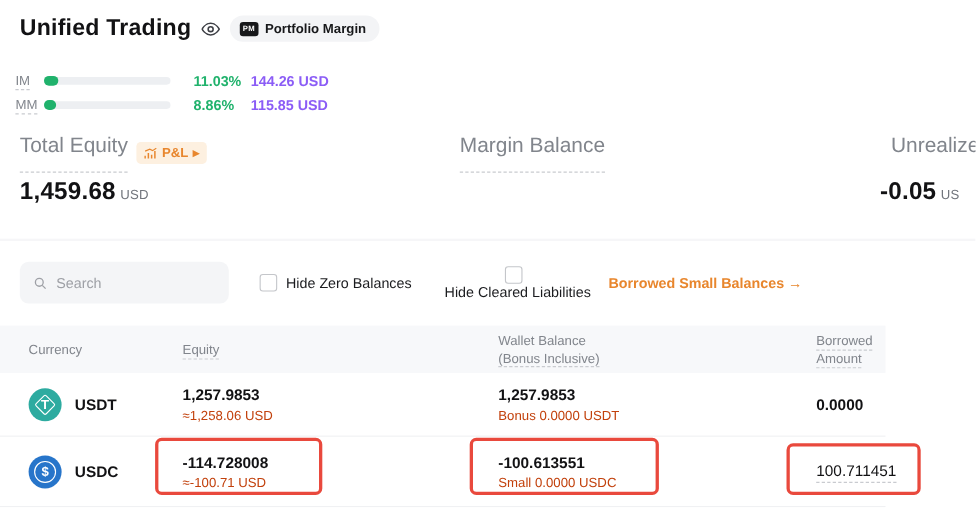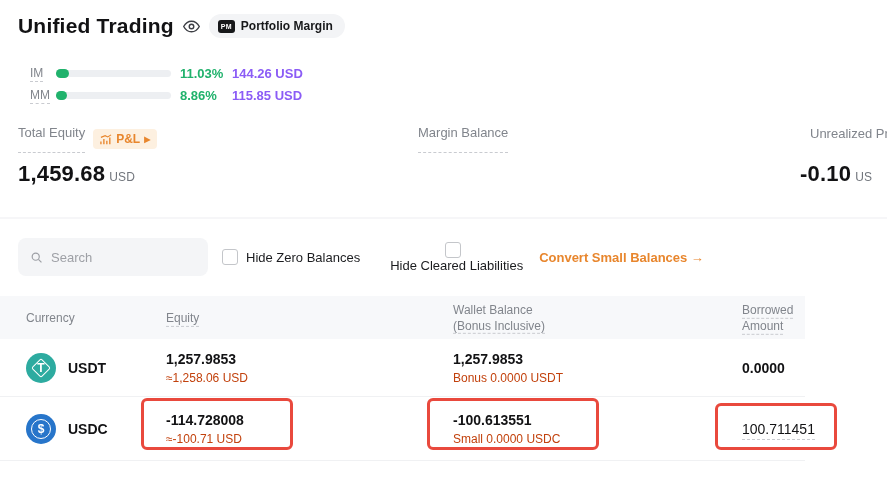--- a/index.html
+++ b/index.html
@@ -18,34 +18,34 @@
     border-radius:14px; padding:5px 12px 5px 9px; font-size:12px; font-weight:700; color:#17181a;
     cursor:pointer;
   }
   .pm-ic {
     width:17px; height:13px; background:#17181a; border-radius:3px;
     color:#fff; font-size:7px; font-weight:700; display:flex; align-items:center; justify-content:center;
     letter-spacing:.3px;
   }
 
   
-  .ratios { position:absolute; left:30px; top:62px; }
+  .ratios { position:absolute; left:14px; top:62px; }
   .ratio-row { display:flex; align-items:center; height:22px; }
   .ratio-label { width:24px; font-size:12px; color:#81858c; }
   .ratio-label span { border-bottom:1px dashed #c9cbd0; padding-bottom:1px; }
   .track { position:relative; width:115px; height:7px; background:#edeff2; border-radius:4px; margin-left:2px; }
   .fill { position:absolute; left:0; top:-1px; height:9px; min-width:11px; background:#20b26c; border-radius:5px; }
-  .ratio-pct { margin-left:9px; font-size:13px; font-weight:700; color:#20b26c; min-width:46px; }
+  .ratio-pct { margin-left:21px; font-size:13px; font-weight:700; color:#20b26c; min-width:46px; }
   .ratio-val { margin-left:6px; font-size:13px; font-weight:700; color:#8b5cf6; }
 
   
   .card { position:absolute; top:128px; }
   .card.c0 { left:18px; } .card.c1 { left:418px; } .card.c2 { left:800px; width:200px; }
   .card-label-row { display:flex; align-items:center; gap:8px; height:22px; }
-  .card-label { font-size:13px; color:#81858c; border-bottom:1px dashed #c9cbd0; padding-bottom:12px; }
+  .card-label { font-size:19px; color:#81858c; border-bottom:1px dashed #c9cbd0; padding-bottom:12px; }
   .card.c2 .card-label { border-bottom:none; margin-left:10px; }
   .pnl-badge {
     display:flex; align-items:center; gap:4px; background:#fdf0e0; color:#e8862d;
     font-size:12px; font-weight:700; border-radius:4px; padding:3px 7px; cursor:pointer;
   }
   .pnl-badge .arr { font-size:8px; }
   .card-value { margin-top:11px; font-size:22px; font-weight:700; color:#121214; letter-spacing:.2px; }
   .card-unit { font-size:12px; font-weight:400; color:#71757c; margin-left:4px; }
 
   .section-divider { position:absolute; left:0; top:217px; width:887px; height:2px; background:#f6f6f8; }
@@ -54,21 +54,21 @@
   .filters { position:absolute; left:18px; top:238px; display:flex; align-items:center; height:38px;justify-content:space-between; }
   .search {
     display:flex; align-items:center; gap:8px; width:190px; height:38px;
     background:#f4f5f7; border-radius:8px; padding:0 12px;
   }
   .search input {
     border:none; outline:none; background:transparent; width:100%;
     font-size:13px; color:#121214; font-family:"Liberation Sans", sans-serif;
   }
   .search input::placeholder { color:#9ea0a6; }
-  .chk-group { display:flex; align-items:center; margin-left:14px; }
+  .chk-group { display:flex; align-items:center; margin-left:28px; }
   .chk-group.g2 { margin-left:22px;flex-direction:column; }
   .chk-group input[type=checkbox] {
     appearance:none; width:16px; height:16px; border:1.5px solid #c4c6ca; border-radius:3px;
     background:#fff; cursor:pointer;
   }
   .chk-group label { font-size:13px; color:#1b1c1f; margin-left:8px; cursor:pointer; white-space:nowrap; }
   .convert-link { margin-left:16px; font-size:13px; font-weight:700; color:#e8862d; cursor:pointer; white-space:nowrap; }
 
   
   .tbl { position:absolute; left:0; top:296px; width:805px; }
@@ -160,42 +160,42 @@
   <div class="card c1">
     <div class="card-label-row">
       <span class="card-label">Margin Balance</span>
     </div>
   </div>
 
   <div class="card c2">
     <div class="card-label-row">
       <span class="card-label">Unrealized Pr</span>
     </div>
-    <div class="card-value"><span>-0.10</span><span class="card-unit">US</span></div>
+    <div class="card-value"><span>-0.05</span><span class="card-unit">US</span></div>
   </div>
 
   <div class="section-divider"></div>
 
   <div class="filters">
     <div class="search">
       <svg width="15" height="15" viewBox="0 0 24 24" fill="none" stroke="#9ea0a6" stroke-width="2.2">
         <circle cx="10.5" cy="10.5" r="6.5"></circle>
           <path d="M15.5 15.5 L21 21"></path>
       </svg>
       <input type="text" placeholder="Search" style="">
     </div>
     <div class="chk-group">
       <input type="checkbox" id="chk1" style="">
       <label for="chk1">Hide Zero Balances</label>
     </div>
     <div class="chk-group g2">
       <input type="checkbox" id="chk2" style="">
       <label for="chk2">Hide Cleared Liabilities</label>
     </div>
-    <span class="convert-link">Convert Small Balances →</span>
+    <span class="convert-link">Borrowed Small Balances →</span>
   </div>
 
   <div class="tbl">
     <div class="thead">
       <div class="th col0"><span>Currency</span></div>
       <div class="th col1 u"><span>Equity</span></div>
       <div class="th col2">
         <div>Wallet Balance</div>
         <div class="u"><span style="border-bottom:1px dashed #c9cbd0;">(Bonus Inclusive)</span></div>
       </div>

